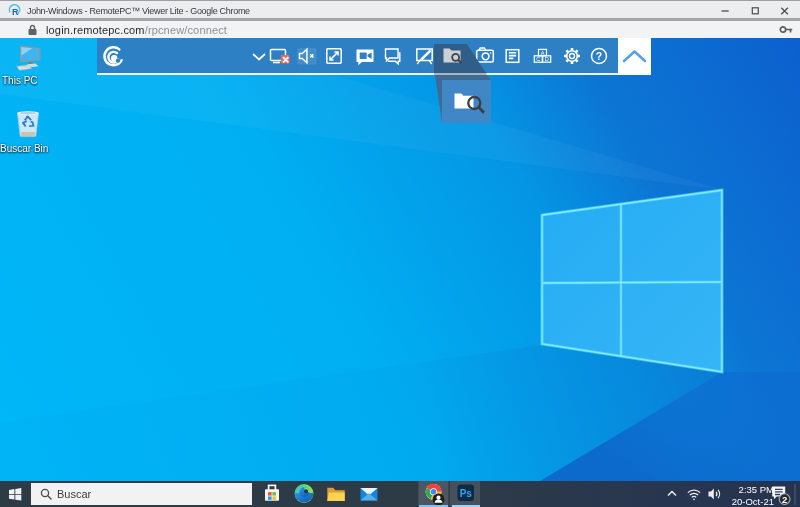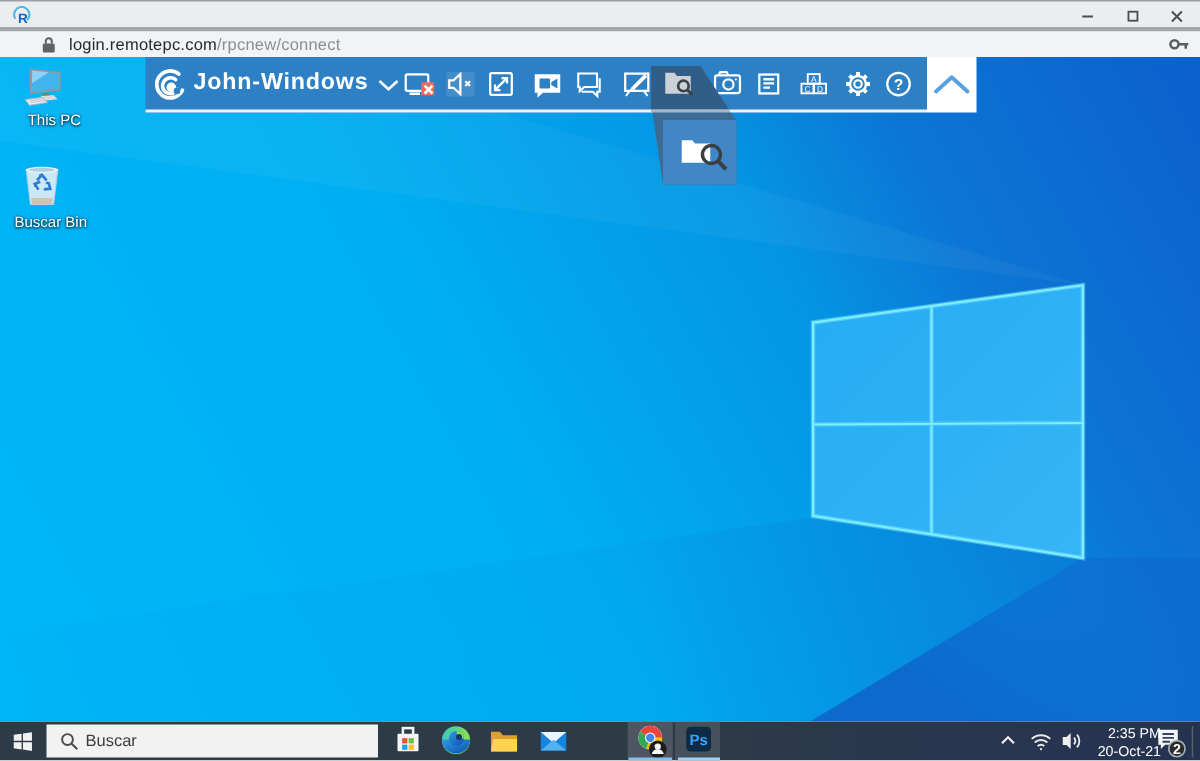--- a/index.html
+++ b/index.html
@@ -9,35 +9,36 @@
   #titlebar{left:0;top:0;width:800px;height:18px;background:#ebedef;border-top:1px solid #9aa0a6;box-sizing:border-box;}
   #title{left:27px;top:4.5px;font-size:9px;color:#37393c;white-space:nowrap;letter-spacing:-0.3px;}
   #strip{left:0;top:18px;width:800px;height:3px;background:#a3a7ac;}
   #urlrow{left:0;top:21px;width:800px;height:17px;background:#f2f3f4;text-decoration:underline;}
   #urltext{left:46px;top:3px;font-size:11px;color:#27292c;letter-spacing:0.15px;}
   #urltext span{color:#8b8f94;}
   #desktop{left:0;top:38px;width:800px;height:443px;}
   #taskbar{left:0;top:481px;width:800px;height:26px;background:linear-gradient(90deg,#2d3b46 0%,#2d3b47 55%,#283650 80%,#263350 100%);}
   #toolbar{left:97px;top:0px;width:521px;height:35px;background:#2e80c4;border-bottom:2px solid #f2f2f2;}
   #whitebox{left:618px;top:0px;width:33px;height:37px;background:#ffffff;}
-  .dlabel{color:#fff;font-size:10px;text-shadow:0 1px 2px rgba(0,0,0,0.85),0 0 2px rgba(0,0,0,0.6);text-align:right;}
+  .dlabel{color:#fff;font-size:10px;text-shadow:0 1px 2px rgba(0,0,0,0.85),0 0 2px rgba(0,0,0,0.6);text-align:left;}
   #searchbox{left:31px;top:2px;width:221px;height:22px;background:#f2f2f2;}
   #searchtext{left:26px;top:5px;font-size:11px;color:#3c3c3c;}
   .tray{color:#fff;font-size:9.5px;text-align:right;line-height:1.25;}
   #jw{left:129px;top:8px;color:#fff;font-size:15.5px;font-weight:bold;letter-spacing:0.55px;}
   #clock{left:722px;top:3px;width:52px;}
 </style>
 </head>
 <body>
 
 <div id="titlebar" class="abs">
   <svg class="abs" style="left:8px;top:3px" width="13" height="13" viewBox="0 0 13 13">
     <path d="M2.2 8.5 A5.1 5.1 0 1 1 10 9.5" fill="none" stroke="#4fb7e8" stroke-width="1.4"></path>
     <text x="4" y="11" font-size="9" font-weight="bold" fill="#1565c0" font-family="Liberation Sans">R</text>
   </svg>
+  <div id="title" class="abs">John-Windows - RemotePC™ Viewer Lite - Google Chrome</div>
   <svg class="abs" style="left:714px;top:0px" width="86" height="18" viewBox="0 0 86 18">
     <line x1="7.5" y1="10" x2="14.7" y2="10" stroke="#4a4d52" stroke-width="1.3"></line>
     <rect x="38.3" y="6.8" width="6" height="6" fill="none" stroke="#4a4d52" stroke-width="1.2"></rect>
     <path d="M67.3 6.7 L73.9 13.3 M73.9 6.7 L67.3 13.3" stroke="#4a4d52" stroke-width="1.3"></path>
   </svg>
 </div>
 <div id="strip" class="abs"></div>
 
 <div id="urlrow" class="abs">
   <svg class="abs" style="left:27px;top:3px" width="11" height="12" viewBox="0 0 11 12">
@@ -127,21 +128,20 @@
   <svg class="abs" style="left:621px;top:11px" width="27" height="15" viewBox="0 0 27 15">
     <polyline points="3,12 13.5,2.5 24,12" fill="none" stroke="#5aa1e2" stroke-width="2.6" stroke-linecap="round" stroke-linejoin="round"></polyline>
   </svg>
 
   <svg class="abs" style="left:102px;top:7px" width="23" height="23" viewBox="0 0 23 23">
     <path d="M17.3 4.4 A9 9 0 1 0 19.6 15.2" fill="none" stroke="#ffffff" stroke-width="2.5" stroke-linecap="round"></path>
     <path d="M15.1 8.1 A5.3 5.3 0 1 0 16.4 14.6" fill="none" stroke="#ffffff" stroke-width="2.4" stroke-linecap="round"></path>
     <circle cx="12.2" cy="13.2" r="3.2" fill="#ffffff"></circle>
     <circle cx="16" cy="15.6" r="2.2" fill="#2e80c4"></circle>
   </svg>
-  <div id="jw" class="abs">John-Windows</div>
   <svg class="abs" style="left:251px;top:14px" width="16" height="10" viewBox="0 0 16 10">
     <polyline points="2,2 8,7.5 14,2" fill="none" stroke="#ffffff" stroke-width="1.7"></polyline>
   </svg>
 
   <svg class="abs" style="left:0;top:1.5px" width="800" height="35" viewBox="0 0 800 35">
 
     <g transform="translate(278,16)" stroke="#fff" fill="none" stroke-width="1.5">
       <rect x="-7.5" y="-6.5" width="15" height="11" rx="1"></rect>
       <path d="M-5 6.5 h7" stroke-width="1.6"></path>
       <rect x="2.9" y="-1.1" width="8.6" height="8.6" rx="0.8" fill="#ed6a5f" stroke="none"></rect>

